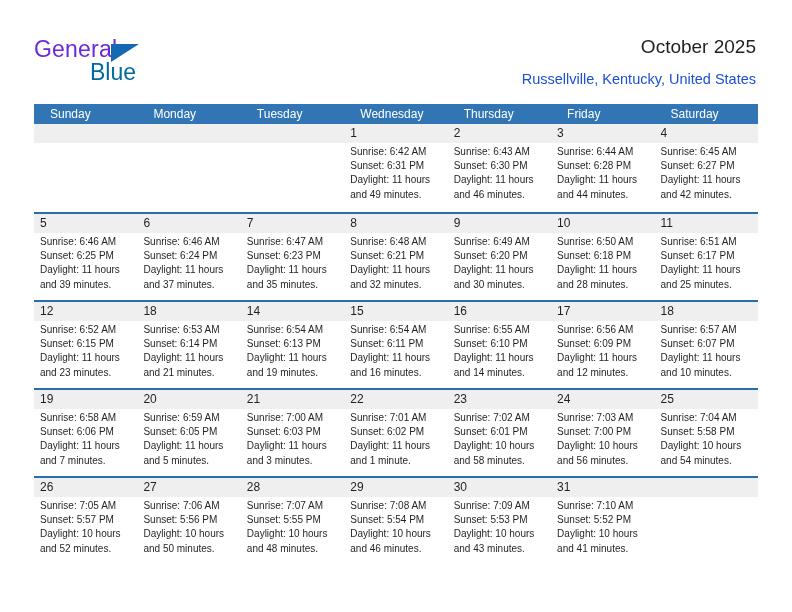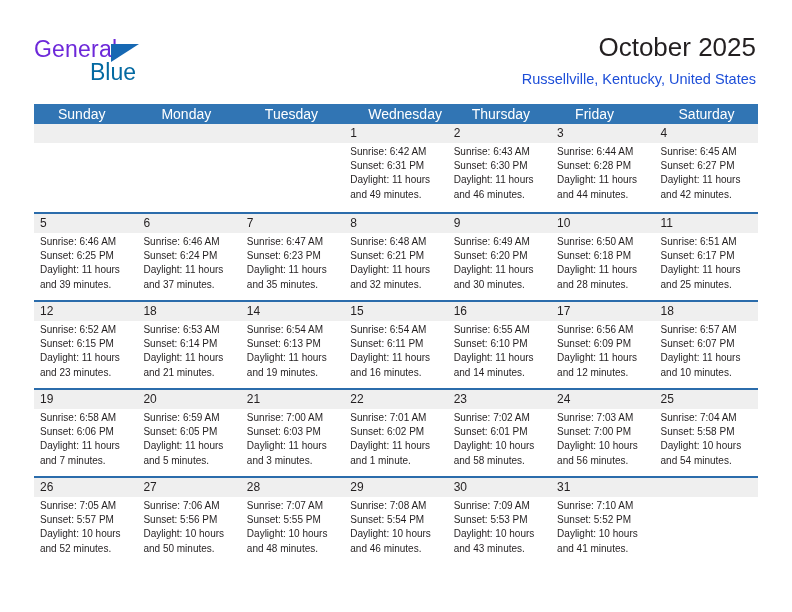--- a/index.html
+++ b/index.html
@@ -59,21 +59,21 @@
     color: #0369a1;
     font-family: "Liberation Sans", sans-serif;
   }
   .title-block {
     position: absolute;
     right: 36px;
     top: 30px;
     text-align: right;
   }
   .cal-title {
-    font-size: 26px;
+    font-size: 19px;
     color: #231f20;
     line-height: 34px;
     white-space: nowrap;
   }
   .cal-subtitle {
     font-size: 14.5px;
     color: #1d4ed8;
     line-height: 20px;
     margin-top: 5px;
     white-space: nowrap;
@@ -87,23 +87,23 @@
     width: 724px;
   }
   .dow-row {
     display: flex;
     background: #3175b4;
     height: 20px;
   }
   .dow {
     flex: 1 1 0;
     color: #ffffff;
-    font-size: 14px;
+    font-size: 12px;
     line-height: 20px;
-    padding-left: 24px;
+    padding-left: 16px;
     box-sizing: border-box;
     white-space: nowrap;
     overflow: hidden;
   }
   .week {
     position: relative;
     border-top: 2px solid #2b6cab;
     height: 88px;
     box-sizing: border-box;
   }

